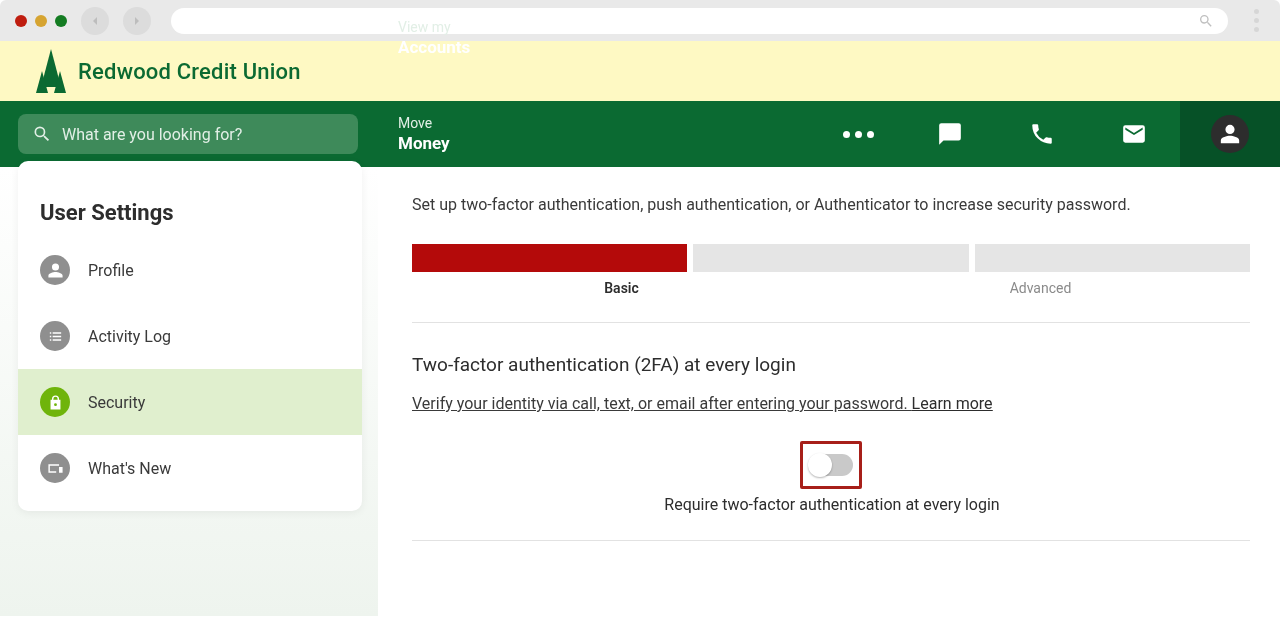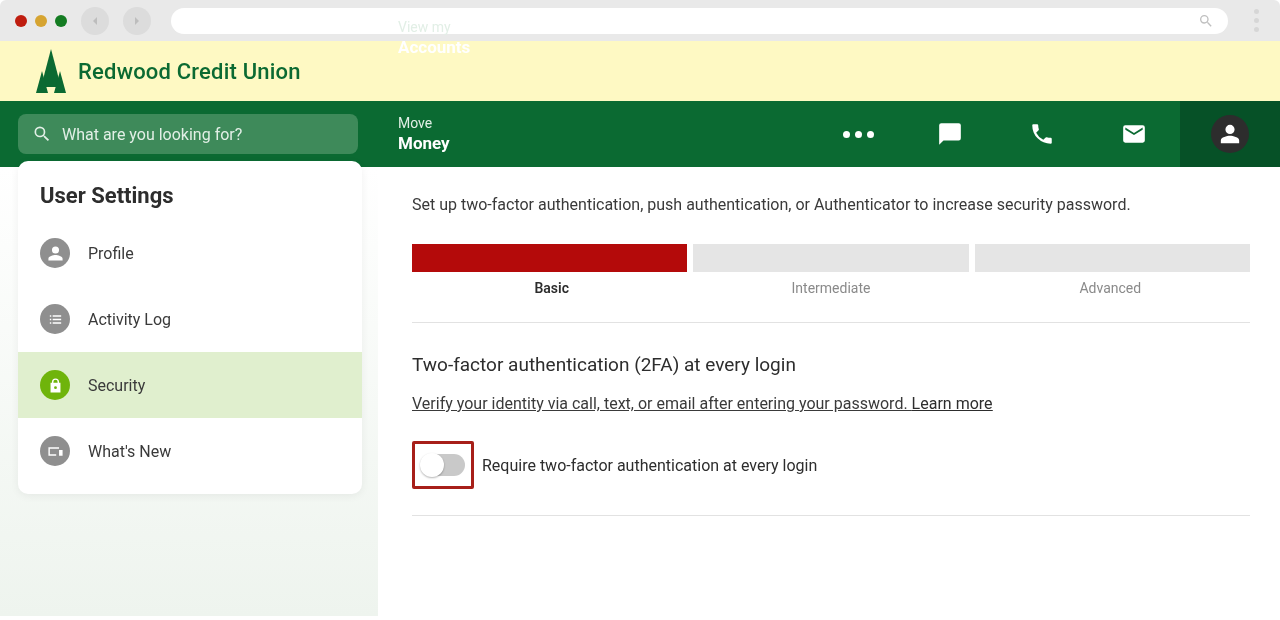--- a/index.html
+++ b/index.html
@@ -40,42 +40,42 @@
   .more-dots span{ width:7px; height:7px; background:#fff; border-radius:50%;}
   .avatar-col { width:100px; height:66px; background:#065127; display:flex; align-items:center; justify-content:center;}
   .avatar-circle { width:38px; height:38px; border-radius:50%; background:#2d2d2d; display:flex; align-items:center; justify-content:center;}
   .avatar-circle svg{ fill:#fff; width:22px; height:22px;}
 
   
   .page { display:flex; height: calc(620px - 41px - 64px - 66px); background: linear-gradient(180deg,#fff 0%, #eef4ee 100%);}
 
   
   .sidebar { width: 378px; padding: 0 0 0 18px;}
-  .side-card { width: 344px; background:#fff; border-radius:10px; box-shadow: 0 2px 8px rgba(0,0,0,0.06); padding-top:16px; padding-bottom:10px; margin-top:-6px;}
+  .side-card { width: 344px; background:#fff; border-radius:10px; box-shadow: 0 2px 8px rgba(0,0,0,0.06); padding-top:33px; padding-bottom:10px; margin-top:-6px;}
   .side-title { font-size:22px; font-weight:700; color:#2d2d2d; padding: 6px 22px 12px;}
   .side-item { display:flex; align-items:center; gap:18px; padding: 18px 22px; font-size:16px; color:#3a3a3a; cursor:pointer;}
   .side-item.active { background:#e0efce; }
   .side-icon { width:30px; height:30px; border-radius:50%; background:#8f8f8f; display:flex; align-items:center; justify-content:center;}
   .side-icon svg { fill:#fff; width:17px; height:17px;}
   .side-item.active .side-icon { background:#6fb40b;}
 
   
   .main { flex:1; padding: 0 30px 0 34px; overflow:hidden; color:#2d2d2d; background:#fff;}
   .section-desc { font-size:16px; color:#3a3a3a; margin-top:28px;}
   .strength-bar { display:flex; gap:6px; margin-top:30px;}
   .seg { flex:1; height:28px; background:#e5e5e5;}
   .seg.filled { background:#b40a0a;}
   .strength-labels { display:flex; margin-top:8px; font-size:14px;}
   .strength-labels div { flex:1; text-align:center; color:#8a8a8a;}
   .strength-labels .curr { color:#2d2d2d; font-weight:600;}
   hr.div { border:none; border-top:1px solid #e2e2e2; margin:26px 0 0;}
   .sub-heading { font-size:19px; color:#2d2d2d; margin-top:30px;}
   .sub-desc { font-size:16px; color:#3a3a3a; margin-top:18px;text-decoration:underline;}
   .sub-desc a { color:#2d2d2d; text-decoration:underline; cursor:pointer;}
-  .toggle-row { display:flex; align-items:center; gap:6px; margin-top:28px;}
+  .toggle-row { display:flex; align-items:center; gap:6px; margin-top:28px;flex-direction:column;}
   .toggle-frame { width:62px; height:48px; border:3px solid #a71f19; display:flex; align-items:center; justify-content:center; border-radius:2px;}
   .toggle { width:44px; height:22px; border-radius:22px; background:#c9c9c9; position:relative; cursor:pointer;}
   .toggle .knob { position:absolute; width:24px; height:24px; background:#fff; border-radius:50%; top:-1px; left:-1px; box-shadow:0 1px 2px rgba(0,0,0,0.3);}
   .toggle-label { font-size:16px; color:#2d2d2d; margin-left:2px;}
 </style>
 </head>
 <body>
 
 <div class="browser-chrome">
   <div class="traffic-lights">
@@ -217,21 +217,20 @@
   <div class="main">
     <div class="section-desc">Set up two-factor authentication, push authentication, or Authenticator to increase security password.</div>
 
     <div class="strength-bar">
       <div class="seg filled"></div>
       <div class="seg"></div>
       <div class="seg"></div>
     </div>
     <div class="strength-labels">
       <div class="curr">Basic</div>
-      <div>Intermediate</div>
       <div>Advanced</div>
     </div>
 
     <hr class="div">
 
     <div class="sub-heading">Two-factor authentication (2FA) at every login</div>
     <div class="sub-desc">
       <span>Verify your identity via call, text, or email after entering your password. </span><a>Learn more</a>
     </div>
 

